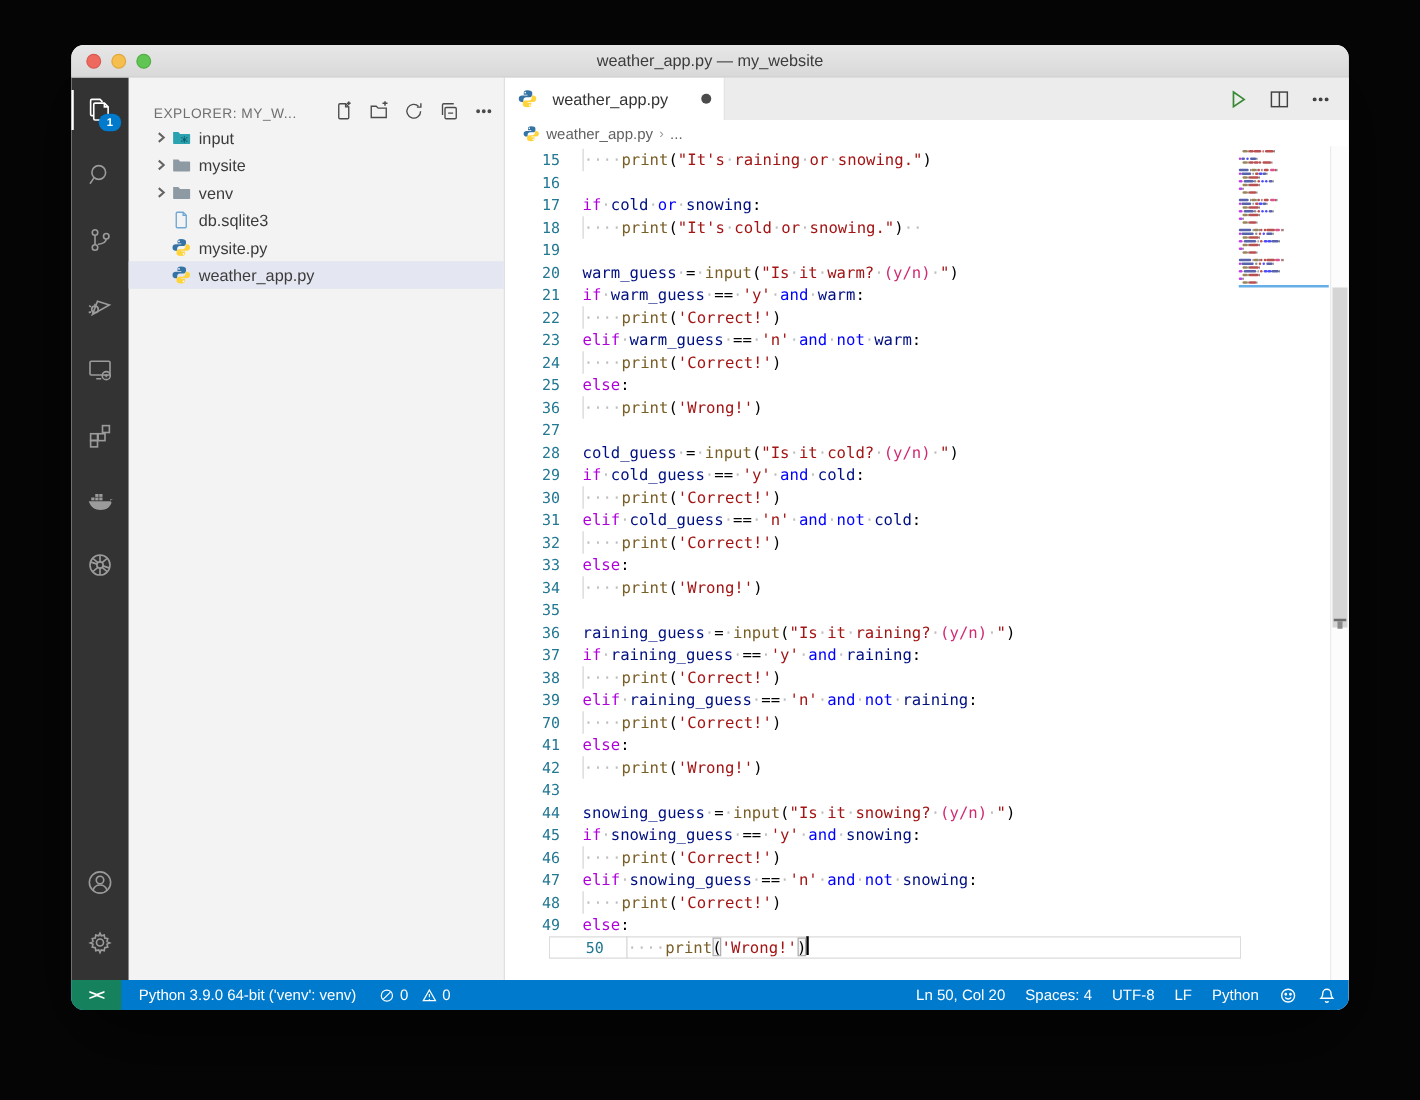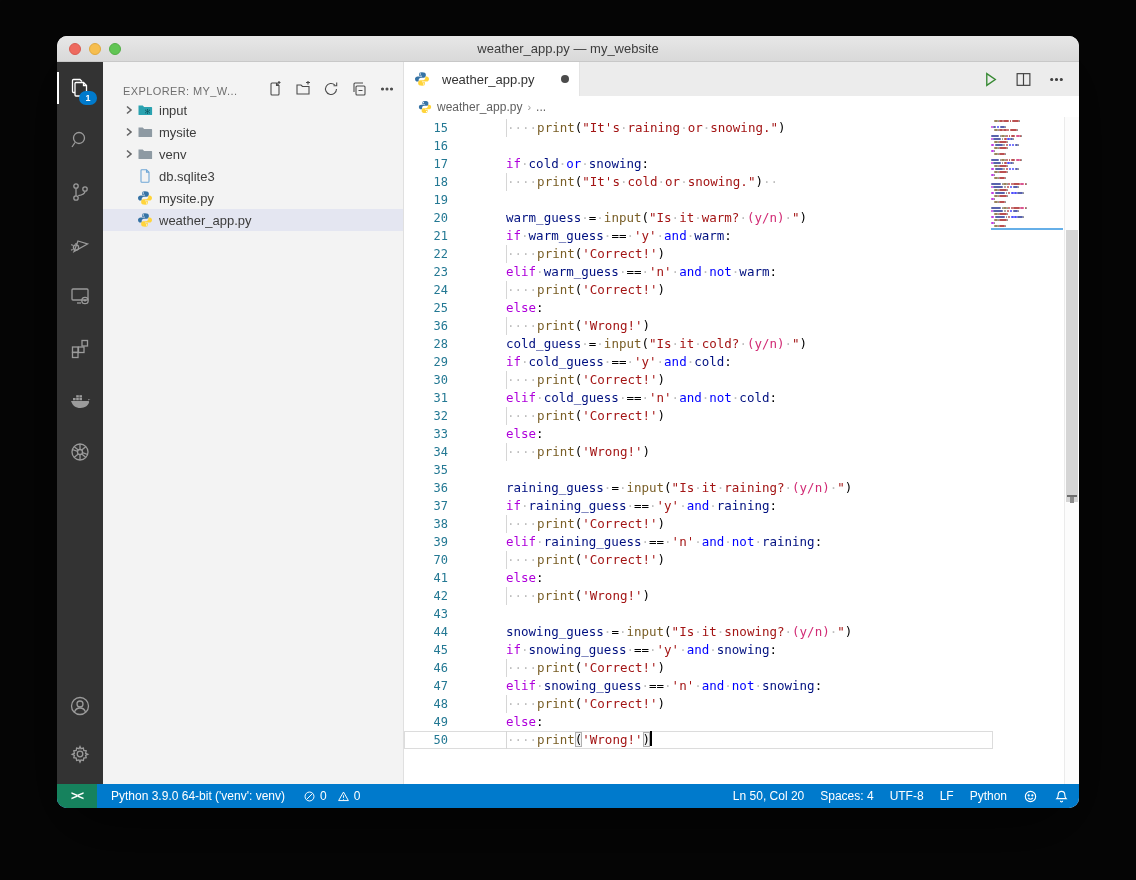--- a/index.html
+++ b/index.html
@@ -45,24 +45,24 @@
   .tabbar{height:34px;background:#ECECEC;display:flex;flex:0 0 auto;}
   .tab{width:176px;background:#FFFFFF;display:flex;align-items:center;padding:0 10px;gap:6px;font-size:13px;color:#333;cursor:pointer;border-right:1px solid #E4E4E4;box-sizing:border-box;}
   .dirty{width:8px;height:8px;border-radius:50%;background:#4B4B4B;margin-left:auto;}
   .editor-actions{margin-left:auto;display:flex;align-items:center;gap:16px;padding-right:14px;color:#424242;}
   .editor-actions svg{width:17px;height:17px;cursor:pointer;}
   .breadcrumb{height:21px;display:flex;align-items:center;gap:5px;padding-left:14px;font-size:12px;color:#616161;background:#fff;flex:0 0 auto;}
   .breadcrumb .sep{font-size:11px;color:#9a9a9a;}
   
   .code-area{flex:1;position:relative;overflow:hidden;background:#fff;font-family:"DejaVu Sans Mono","Liberation Mono",monospace;font-size:12.5px;}
   .code-lines{position:absolute;left:0;top:2px;right:86px;}
-  .row{height:18px;line-height:18px;display:flex;white-space:pre;position:relative;gap:40px;}
+  .row{height:18px;line-height:18px;display:flex;white-space:pre;position:relative;}
   .lnum{width:44px;flex:0 0 44px;text-align:right;color:#237893;font-size:12px;padding-right:18px;user-select:none;}
   .lbody{position:relative;}
-  .row.cur{box-shadow:inset 0 0 0 1px #DCDCDC;}
+  .row.cur{box-shadow:inset 0 0 0 1px #DCDCDC;margin-left:35px;}
   .guide{display:inline-block;width:0;height:18px;border-left:1px solid #D6D6D6;vertical-align:top;}
   .ws{color:#BEBEBE;}
   .tk-k{color:#AF00DB;}
   .tk-o{color:#0000FF;}
   .tk-f{color:#795E26;}
   .tk-s{color:#A31515;}
   .tk-h{color:#D12A74;}
   .tk-v{color:#001080;}
   .tk-p{color:#000000;}
   .tk-b{color:#000000;outline:1px solid #AFAFAF;outline-offset:-1px;background:rgba(0,0,0,0.045);}
@@ -351,20 +351,21 @@
             <div class="row"><div class="lnum">17</div><div class="lbody"><span class="tk-k">if</span><span class="ws">·</span><span class="tk-v">cold</span><span class="ws">·</span><span class="tk-o">or</span><span class="ws">·</span><span class="tk-v">snowing</span><span class="tk-p">:</span></div></div>
             <div class="row"><div class="lnum">18</div><div class="lbody"><span class="guide"></span><span class="ws">····</span><span class="tk-f">print</span><span class="tk-p">(</span><span class="tk-s">"It's</span><span class="ws">·</span><span class="tk-s">cold</span><span class="ws">·</span><span class="tk-s">or</span><span class="ws">·</span><span class="tk-s">snowing."</span><span class="tk-p">)</span><span class="ws">··</span></div></div>
             <div class="row"><div class="lnum">19</div><div class="lbody"></div></div>
             <div class="row"><div class="lnum">20</div><div class="lbody"><span class="tk-v">warm_guess</span><span class="ws">·</span><span class="tk-p">=</span><span class="ws">·</span><span class="tk-f">input</span><span class="tk-p">(</span><span class="tk-s">"Is</span><span class="ws">·</span><span class="tk-s">it</span><span class="ws">·</span><span class="tk-s">warm?</span><span class="ws">·</span><span class="tk-h">(y/n)</span><span class="ws">·</span><span class="tk-s">"</span><span class="tk-p">)</span></div></div>
             <div class="row"><div class="lnum">21</div><div class="lbody"><span class="tk-k">if</span><span class="ws">·</span><span class="tk-v">warm_guess</span><span class="ws">·</span><span class="tk-p">==</span><span class="ws">·</span><span class="tk-s">'y'</span><span class="ws">·</span><span class="tk-o">and</span><span class="ws">·</span><span class="tk-v">warm</span><span class="tk-p">:</span></div></div>
             <div class="row"><div class="lnum">22</div><div class="lbody"><span class="guide"></span><span class="ws">····</span><span class="tk-f">print</span><span class="tk-p">(</span><span class="tk-s">'Correct!'</span><span class="tk-p">)</span></div></div>
             <div class="row"><div class="lnum">23</div><div class="lbody"><span class="tk-k">elif</span><span class="ws">·</span><span class="tk-v">warm_guess</span><span class="ws">·</span><span class="tk-p">==</span><span class="ws">·</span><span class="tk-s">'n'</span><span class="ws">·</span><span class="tk-o">and</span><span class="ws">·</span><span class="tk-o">not</span><span class="ws">·</span><span class="tk-v">warm</span><span class="tk-p">:</span></div></div>
             <div class="row"><div class="lnum">24</div><div class="lbody"><span class="guide"></span><span class="ws">····</span><span class="tk-f">print</span><span class="tk-p">(</span><span class="tk-s">'Correct!'</span><span class="tk-p">)</span></div></div>
             <div class="row"><div class="lnum">25</div><div class="lbody"><span class="tk-k">else</span><span class="tk-p">:</span></div></div>
             <div class="row"><div class="lnum">36</div><div class="lbody"><span class="guide"></span><span class="ws">····</span><span class="tk-f">print</span><span class="tk-p">(</span><span class="tk-s">'Wrong!'</span><span class="tk-p">)</span></div></div>
+            <div class="row"><div class="lnum">27</div><div class="lbody"></div></div>
             <div class="row"><div class="lnum">28</div><div class="lbody"><span class="tk-v">cold_guess</span><span class="ws">·</span><span class="tk-p">=</span><span class="ws">·</span><span class="tk-f">input</span><span class="tk-p">(</span><span class="tk-s">"Is</span><span class="ws">·</span><span class="tk-s">it</span><span class="ws">·</span><span class="tk-s">cold?</span><span class="ws">·</span><span class="tk-h">(y/n)</span><span class="ws">·</span><span class="tk-s">"</span><span class="tk-p">)</span></div></div>
             <div class="row"><div class="lnum">29</div><div class="lbody"><span class="tk-k">if</span><span class="ws">·</span><span class="tk-v">cold_guess</span><span class="ws">·</span><span class="tk-p">==</span><span class="ws">·</span><span class="tk-s">'y'</span><span class="ws">·</span><span class="tk-o">and</span><span class="ws">·</span><span class="tk-v">cold</span><span class="tk-p">:</span></div></div>
             <div class="row"><div class="lnum">30</div><div class="lbody"><span class="guide"></span><span class="ws">····</span><span class="tk-f">print</span><span class="tk-p">(</span><span class="tk-s">'Correct!'</span><span class="tk-p">)</span></div></div>
             <div class="row"><div class="lnum">31</div><div class="lbody"><span class="tk-k">elif</span><span class="ws">·</span><span class="tk-v">cold_guess</span><span class="ws">·</span><span class="tk-p">==</span><span class="ws">·</span><span class="tk-s">'n'</span><span class="ws">·</span><span class="tk-o">and</span><span class="ws">·</span><span class="tk-o">not</span><span class="ws">·</span><span class="tk-v">cold</span><span class="tk-p">:</span></div></div>
             <div class="row"><div class="lnum">32</div><div class="lbody"><span class="guide"></span><span class="ws">····</span><span class="tk-f">print</span><span class="tk-p">(</span><span class="tk-s">'Correct!'</span><span class="tk-p">)</span></div></div>
             <div class="row"><div class="lnum">33</div><div class="lbody"><span class="tk-k">else</span><span class="tk-p">:</span></div></div>
             <div class="row"><div class="lnum">34</div><div class="lbody"><span class="guide"></span><span class="ws">····</span><span class="tk-f">print</span><span class="tk-p">(</span><span class="tk-s">'Wrong!'</span><span class="tk-p">)</span></div></div>
             <div class="row"><div class="lnum">35</div><div class="lbody"></div></div>
             <div class="row"><div class="lnum">36</div><div class="lbody"><span class="tk-v">raining_guess</span><span class="ws">·</span><span class="tk-p">=</span><span class="ws">·</span><span class="tk-f">input</span><span class="tk-p">(</span><span class="tk-s">"Is</span><span class="ws">·</span><span class="tk-s">it</span><span class="ws">·</span><span class="tk-s">raining?</span><span class="ws">·</span><span class="tk-h">(y/n)</span><span class="ws">·</span><span class="tk-s">"</span><span class="tk-p">)</span></div></div>
             <div class="row"><div class="lnum">37</div><div class="lbody"><span class="tk-k">if</span><span class="ws">·</span><span class="tk-v">raining_guess</span><span class="ws">·</span><span class="tk-p">==</span><span class="ws">·</span><span class="tk-s">'y'</span><span class="ws">·</span><span class="tk-o">and</span><span class="ws">·</span><span class="tk-v">raining</span><span class="tk-p">:</span></div></div>

